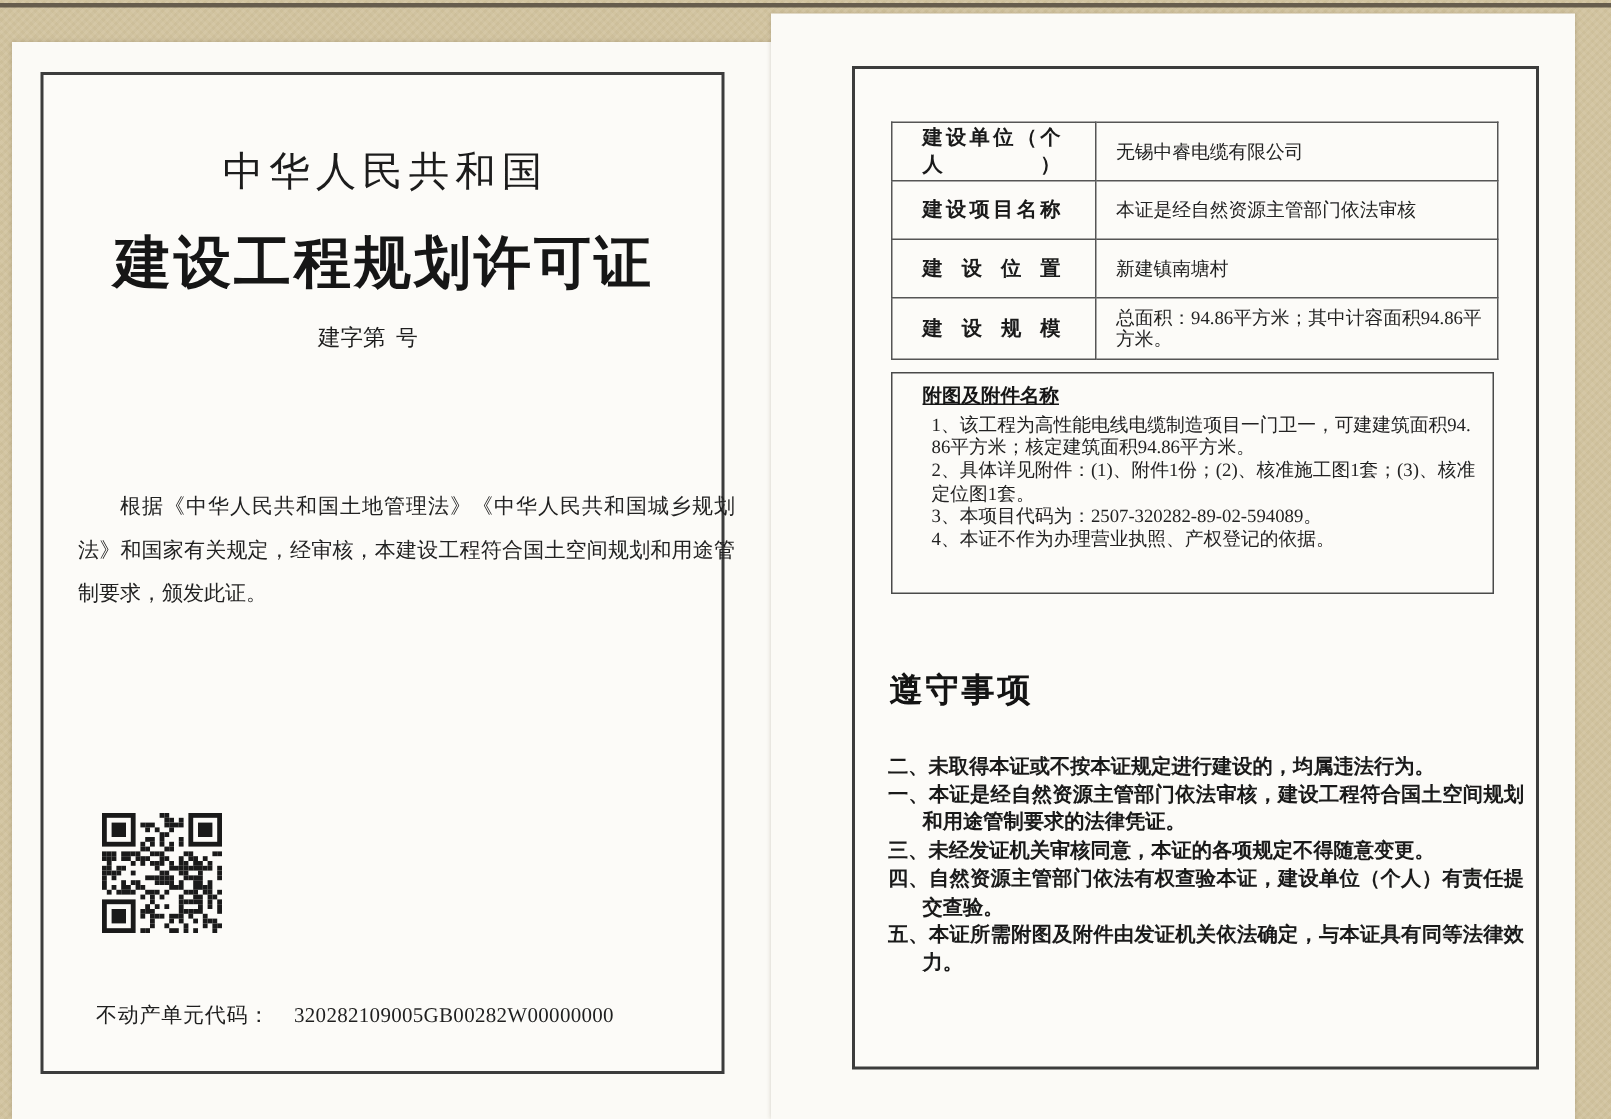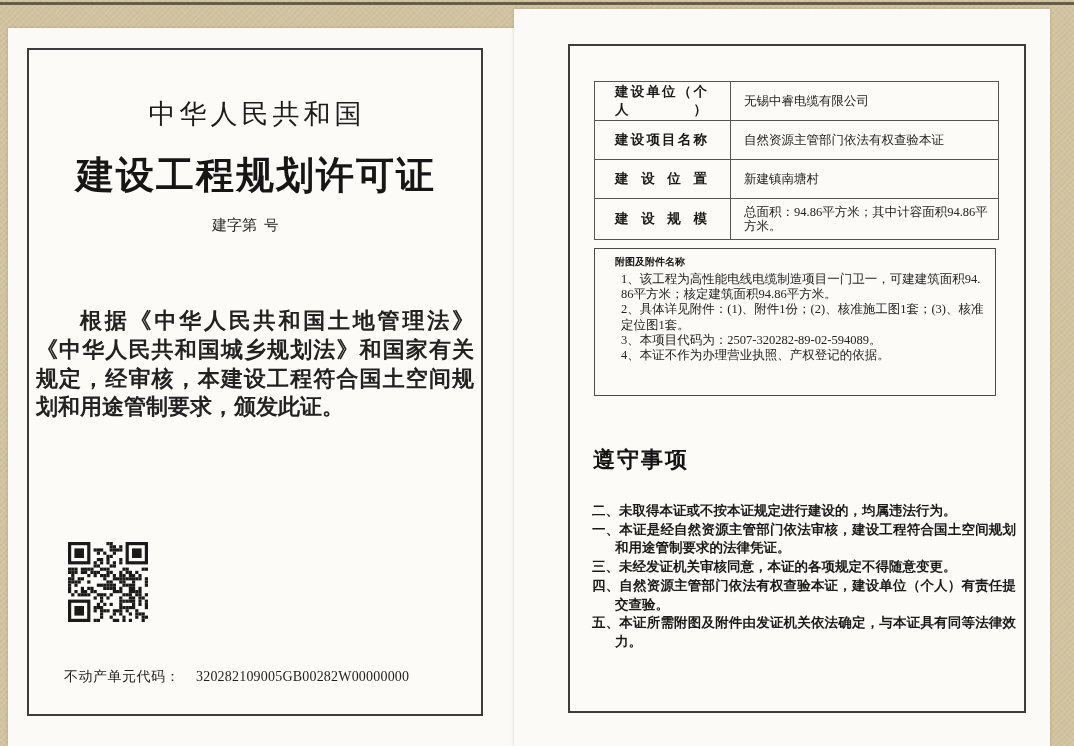--- a/index.html
+++ b/index.html
@@ -25,22 +25,22 @@
     font-family:"Liberation Serif","DejaVu Serif",serif;font-weight:500;
     font-size:27px;letter-spacing:4px;text-indent:4px;color:#1c1c1c;}
   .permit-title{position:absolute;left:27px;top:150px;width:456px;margin:0;text-align:center;
     font-size:38px;font-weight:700;letter-spacing:2px;text-indent:2px;color:#161616;}
   .serial-line{position:absolute;left:212px;top:216px;display:flex;align-items:flex-end;
     font-family:"Liberation Serif","DejaVu Serif",serif;}
   .serial-prefix{font-size:15px;padding-bottom:2px;}
   .serial-num{display:inline-block;width:172px;text-align:center;font-size:15px;
     border-bottom:1.5px solid #2a2a2a;padding-bottom:3px;letter-spacing:.3px;}
   .serial-suffix{font-size:14.5px;margin-left:7px;padding-bottom:2px;}
-  .body-par{position:absolute;left:36px;top:307px;width:438px;margin:0;
-    font-size:22px;line-height:28.8px;font-weight:700;text-align:justify;
+  .body-par{position:absolute;left:36px;top:307px;width:438px;margin:16px;
+    font-size:14px;line-height:28.8px;font-weight:400;text-align:justify;
     text-indent:2em;color:#222;}
   .qr{position:absolute;left:68px;top:542px;width:80px;height:80px;}
   .unit-code{position:absolute;left:64px;top:668px;display:flex;align-items:baseline;gap:16px;
     font-family:"Liberation Serif","DejaVu Serif",serif;}
   .unit-code-label{font-size:14px;letter-spacing:.5px;}
   .unit-code-value{font-size:14px;letter-spacing:.2px;}
 
   
   .info-table{position:absolute;left:594px;top:81px;width:404px;border-collapse:collapse;table-layout:fixed;}
   .info-table td{border:1.4px solid #555;vertical-align:middle;}
@@ -48,21 +48,21 @@
   .info-table col.c2{width:268px;}
   .cell-label{padding-left:20px;font-family:Liberation Mono, monospace;}
   .cell-label span{display:inline-block;width:92px;font-size:13.5px;font-weight:700;
     text-align:justify;text-align-last:justify;color:#1a1a1a;}
   .cell-value{padding:2px 2px 2px 13px;font-family:"Liberation Serif","DejaVu Serif",serif;
     font-size:12.5px;line-height:14.5px;color:#222;}
   .r1,.r2,.r3{height:39px;} .r4{height:41px;}
 
   .attach-box{position:absolute;left:594px;top:248px;width:400px;height:146px;
     border:1.5px solid #4a4a4a;}
-  .attach-title{margin:6px 0 3px 20px;font-size:10px;font-weight:700;color:#161616;}
+  .attach-title{margin:6px 0 3px 20px;font-size:13px;font-weight:700;color:#161616;text-decoration:underline;}
   .attach-items{margin:0 8px 16px 26px;width:364px;
     font-family:"Liberation Serif","DejaVu Serif",serif;font-size:12.5px;line-height:15.2px;
     color:#222;word-break:break-all;}
   .compliance-title{position:absolute;left:593px;top:445px;margin:0;
     font-size:22px;font-weight:700;letter-spacing:2px;color:#141414;}
   .compliance-list{position:absolute;left:592px;top:502px;width:424px;
     font-size:13.5px;font-weight:700;line-height:18.7px;color:#1a1a1a;}
   .compliance-item{padding-left:23px;text-indent:-23px;text-align:justify;}
 </style>
 </head>
@@ -322,21 +322,21 @@
         <col class="c1">
         <col class="c2">
       </colgroup>
     <tbody>
       <tr class="r1">
         <td class="cell-label"><span>建设单位（个人）</span></td>
         <td class="cell-value">无锡中睿电缆有限公司</td>
       </tr>
       <tr class="r2">
         <td class="cell-label"><span>建设项目名称</span></td>
-        <td class="cell-value">自然资源主管部门依法有权查验本证</td>
+        <td class="cell-value">本证是经自然资源主管部门依法审核</td>
       </tr>
       <tr class="r3">
         <td class="cell-label"><span>建设位置</span></td>
         <td class="cell-value">新建镇南塘村</td>
       </tr>
       <tr class="r4">
         <td class="cell-label"><span>建设规模</span></td>
         <td class="cell-value">总面积：94.86平方米；其中计容面积94.86平方米。</td>
       </tr>
     </tbody>

